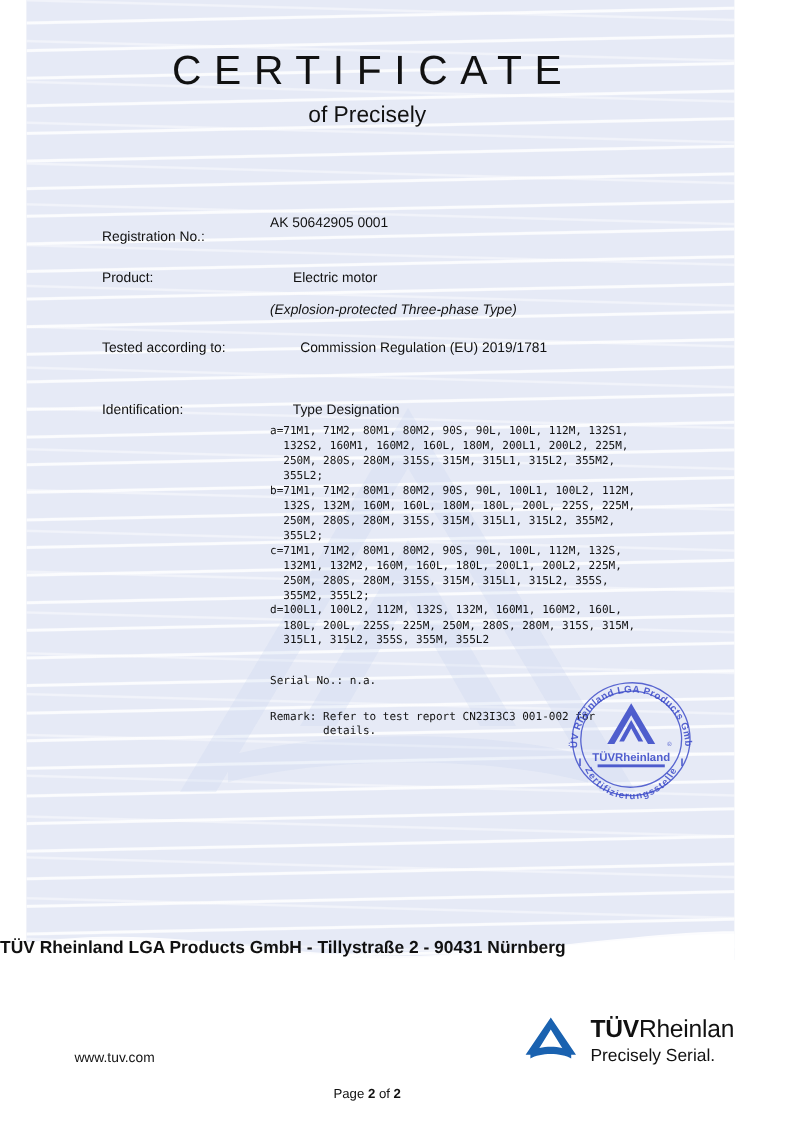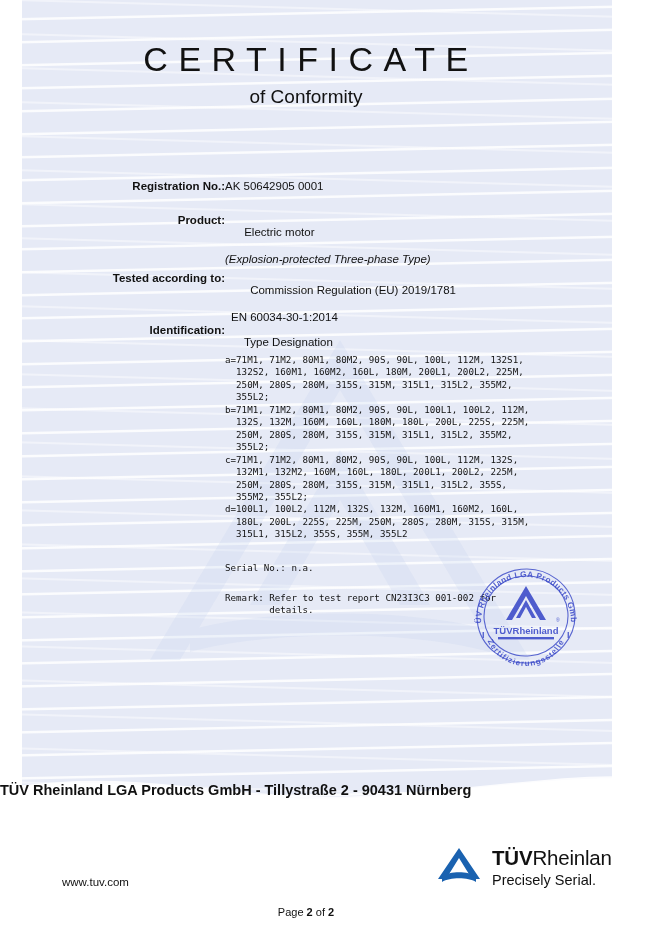--- a/index.html
+++ b/index.html
@@ -68,24 +68,23 @@
     text-indent:10px;
   }
   .cert-sub{
     position:absolute;left:0;right:0;top:86px;
     text-align:center;
     font-size:19px;font-weight:400;color:#111;
   }
   
   .field{position:absolute;left:85px;}
   .field .lbl{
-    position:absolute;left:0;top:0;width:140px;
-    font-size:11.5px;font-weight:bold;color:#111;
+    position:absolute;left:0;top:12px;width:140px;
+    font-size:11.5px;font-weight:normal;color:#111;
     white-space:nowrap;
-    text-align:right;
   }
   .field .val{
     position:absolute;left:140px;top:0;
     font-size:11.5px;color:#111;
     white-space:pre;
   }
   .val .ital{font-style:italic;display:block;margin-top:3px;}
   .val .l2{display:block;margin-top:3px;}
 
   .mono{
@@ -163,40 +162,39 @@
 
   <svg class="watermark" viewBox="0 0 420 400">
     <g fill="#c9d5ee" opacity=".55">
       <path d="M210,10 L400,330 L370,330 L210,60 L50,330 L20,330 Z"></path>
       <path d="M210,120 L300,275 L270,275 L210,170 L150,275 L120,275 Z"></path>
       <path d="M60,300 C140,278 280,278 360,300 L360,322 C280,300 140,300 60,322 Z"></path>
     </g>
   </svg>
 
   <div class="cert-title">CERTIFICATE</div>
-  <div class="cert-sub">of Conformity</div>
+  <div class="cert-sub">of Precisely</div>
 
   <div class="field" style="top:180px;">
     <span class="lbl">Registration No.:</span>
     <span class="val">AK 50642905 0001</span>
   </div>
 
   <div class="field" style="top:214px;">
     <span class="lbl">Product:</span>
     <span class="val">
       <span>Electric motor</span>
       <span class="ital">(Explosion-protected Three-phase Type)</span>
     </span>
   </div>
 
   <div class="field" style="top:272px;">
     <span class="lbl">Tested according to:</span>
     <span class="val" style="left:146px;">
       <span>Commission Regulation (EU) 2019/1781</span>
-      <span class="l2">EN 60034-30-1:2014</span>
     </span>
   </div>
 
   <div class="field" style="top:324px;">
     <span class="lbl">Identification:</span>
     <span class="val" style="left:140px;top:0;">
       <span class="tdsg">Type Designation</span>
     </span>
   </div>
 

